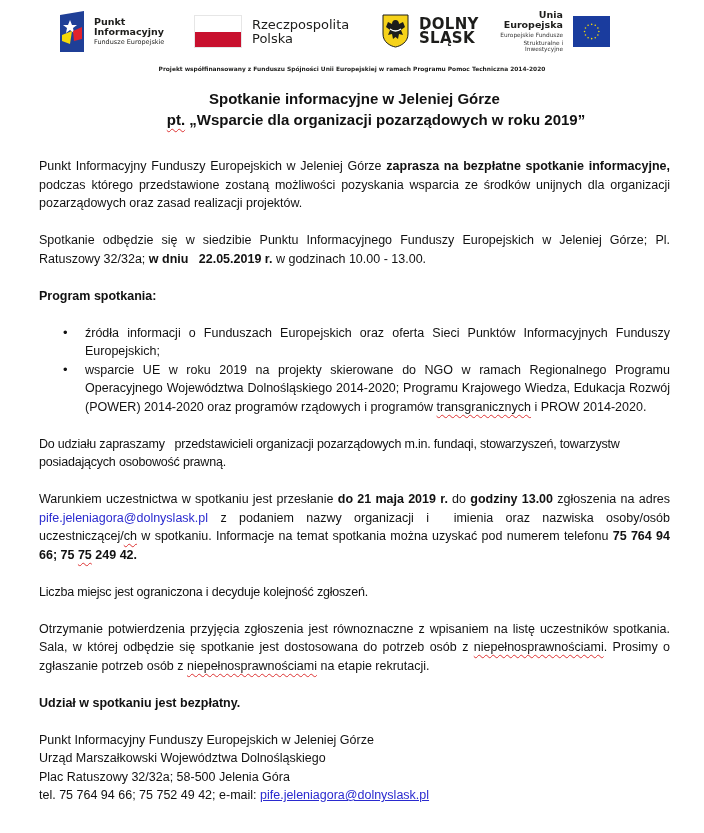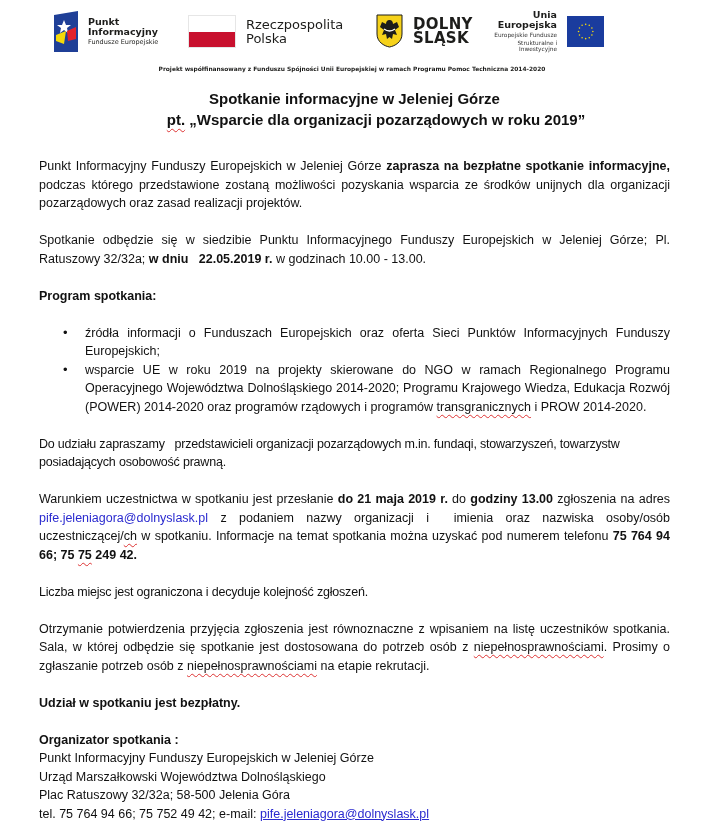--- a/index.html
+++ b/index.html
@@ -1,21 +1,21 @@
 <!DOCTYPE html>
 <html><head>
 <meta charset="utf-8">
 <style>
   html, body { margin: 0; padding: 0; background: #ffffff; }
   body {
     width: 704px; height: 833px; overflow: hidden; position: relative;
     font-family: "Liberation Sans", "DejaVu Sans", sans-serif;
     color: #1a1a1a;
   }
-  .header-logos { position: absolute; left: 0; top: 0; width: 600px; height: 60px; }
+  .header-logos { position: absolute; left: 6px; top: 0; width: 600px; height: 60px; }
   .logo { position: absolute; display: flex; align-items: center; }
   .logo-text { font-family: "DejaVu Sans", sans-serif; line-height: 1.05; }
 
   
   .pi-logo { left: 54px; top: 10px; height: 42px; }
   .pi-mark { width: 24px; height: 41px; margin-right: 10px; }
   .pi-t1 { font-size: 9.5px; font-weight: bold; color: #1d1d1b; }
   .pi-t2 { font-size: 6.5px; color: #1d1d1b; margin-top: 2px; }
 
   
@@ -161,19 +161,18 @@
   <p class="tight">Liczba miejsc jest ograniczona i decyduje kolejność zgłoszeń.</p>
   <div class="gap"></div>
 
   <p class="j"><span>Otrzymanie potwierdzenia przyjęcia zgłoszenia jest równoznaczne z wpisaniem na listę uczestników spotkania. Sala, w której odbędzie się spotkanie jest dostosowana do potrzeb osób z </span><span class="spell">niepełnosprawnościami</span><span>. Prosimy o zgłaszanie potrzeb osób z </span><span class="spell">niepełnosprawnościami</span><span> na etapie rekrutacji.</span></p>
   <div class="gap"></div>
 
   <p class="b">Udział w spotkaniu jest bezpłatny.</p>
   <div class="gap"></div>
 
   <div>
-    <p class="b">Organizator spotkania :</p>
     <p>Punkt Informacyjny Funduszy Europejskich w Jeleniej Górze</p>
     <p>Urząd Marszałkowski Województwa Dolnośląskiego</p>
     <p>Plac Ratuszowy 32/32a; 58-500 Jelenia Góra</p>
     <p><span>tel. 75 764 94 66; 75 752 49 42; e-mail: </span><span class="link-u">pife.jeleniagora@dolnyslask.pl</span></p>
   </div>
 </div>
 
 </body></html>

